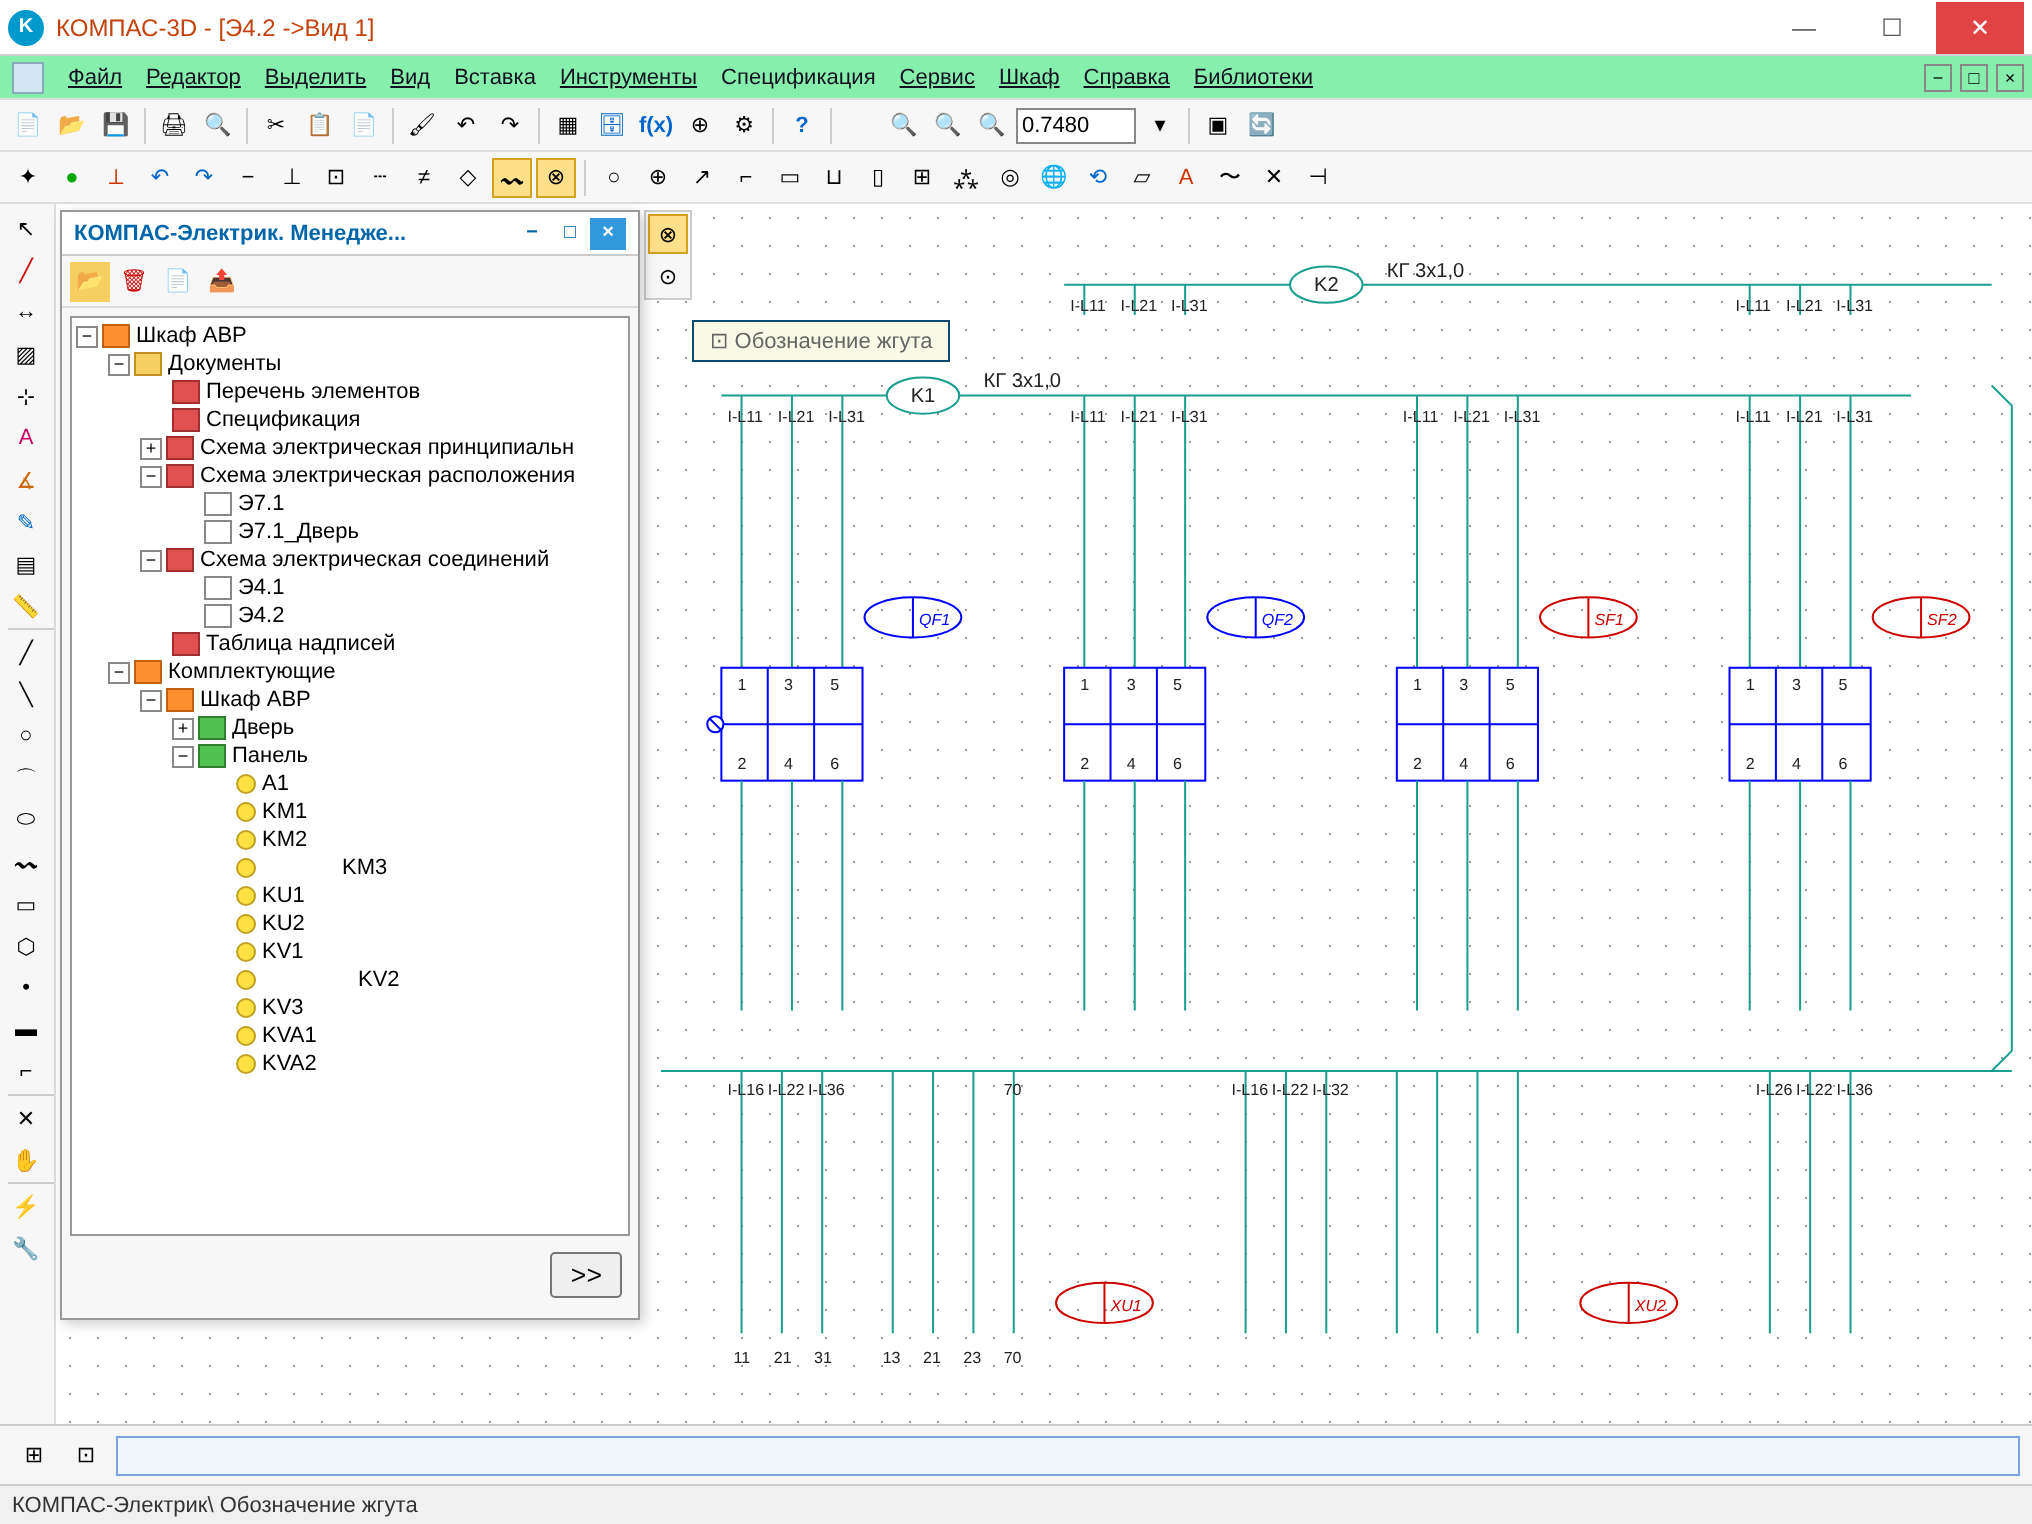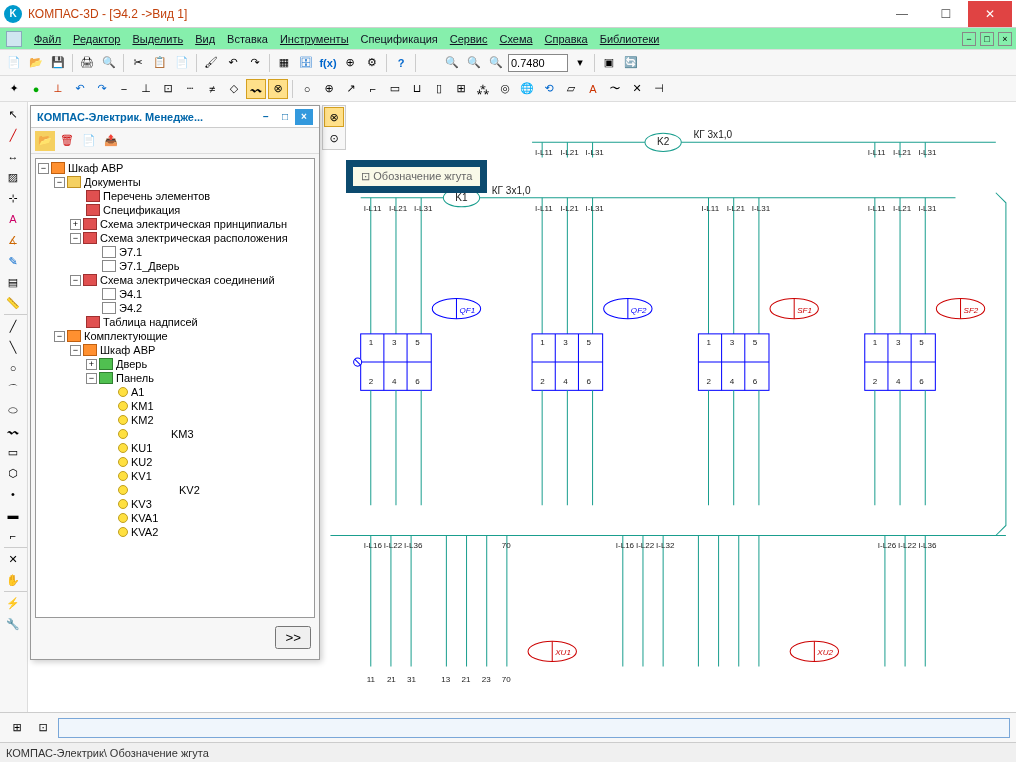--- a/index.html
+++ b/index.html
@@ -39,21 +39,21 @@
 .ti-folder { background: #f5d060; border: 1px solid #c09020; }
 .ti-doc { background: #fff; border: 1px solid #888; }
 .ti-red { background: #e05050; border: 1px solid #a03030; }
 .ti-green { background: #50c050; border: 1px solid #308030; }
 .ti-bulb { width: 10px; height: 10px; background: #ffe040; border: 1px solid #c0a020; border-radius: 50%; }
 .ti-box { background: #ff9030; border: 1px solid #c06010; }
 .tree-label { cursor: pointer; }
 .panel-footer { display: flex; justify-content: flex-end; padding: 4px 8px; }
 .panel-footer button { padding: 2px 8px; cursor: pointer; }
 .small-side { position: absolute; left: 322px; top: 105px; width: 24px; background: #f7f7f7; border: 1px solid #ccc; z-index: 8; display: flex; flex-direction: column; gap: 1px; padding: 1px; }
-.tooltip-box { position: absolute; left: 346px; top: 160px; background: #f9f9e8; border: 7px solid #0c4a6e; padding: 3px 8px; font-size: 11px; color: #666; z-index: 9; }
+.tooltip-box { position: absolute; left: 346px; top: 160px; background: #f9f9e8; border: 1px solid #0c4a6e; padding: 3px 8px; font-size: 11px; color: #666; z-index: 9; }
 .schematic { position: absolute; inset: 0; }
 .statusbar { position: absolute; bottom: 0; left: 0; right: 0; height: 20px; background: #f0f0f0; border-top: 1px solid #ccc; padding: 2px 6px; font-size: 11px; color: #333; display: flex; align-items: center; }
 .input-row { height: 30px; background: #f7f7f7; border-top: 1px solid #ccc; display: flex; align-items: center; padding: 4px 6px; gap: 4px; }
 .input-row .tb-btn { width: 22px; }
 .input-row input { flex: 1; height: 20px; border: 1px solid #7aa7d8; background: #f0f6fc; padding: 0 4px; }
 svg text { font-family: Arial, sans-serif; }
 </style>
 </head>
 <body>
 
@@ -70,21 +70,21 @@
 <div class="menubar">
   <span class="menu-icon"></span>
   <span class="menu-item"><u>Файл</u></span>
   <span class="menu-item"><u>Редактор</u></span>
   <span class="menu-item"><u>Выделить</u></span>
   <span class="menu-item"><u>Вид</u></span>
   <span class="menu-item">Вставка</span>
   <span class="menu-item"><u>Инструменты</u></span>
   <span class="menu-item">Спецификация</span>
   <span class="menu-item"><u>Сервис</u></span>
-  <span class="menu-item"><u>Схема</u></span>
+  <span class="menu-item"><u>Шкаф</u></span>
   <span class="menu-item"><u>Справка</u></span>
   <span class="menu-item"><u>Библиотеки</u></span>
   <div class="right-icons">
     <div class="ri">−</div>
     <div class="ri">□</div>
     <div class="ri">×</div>
   </div>
 </div>
 
 <div class="toolbar-row">

